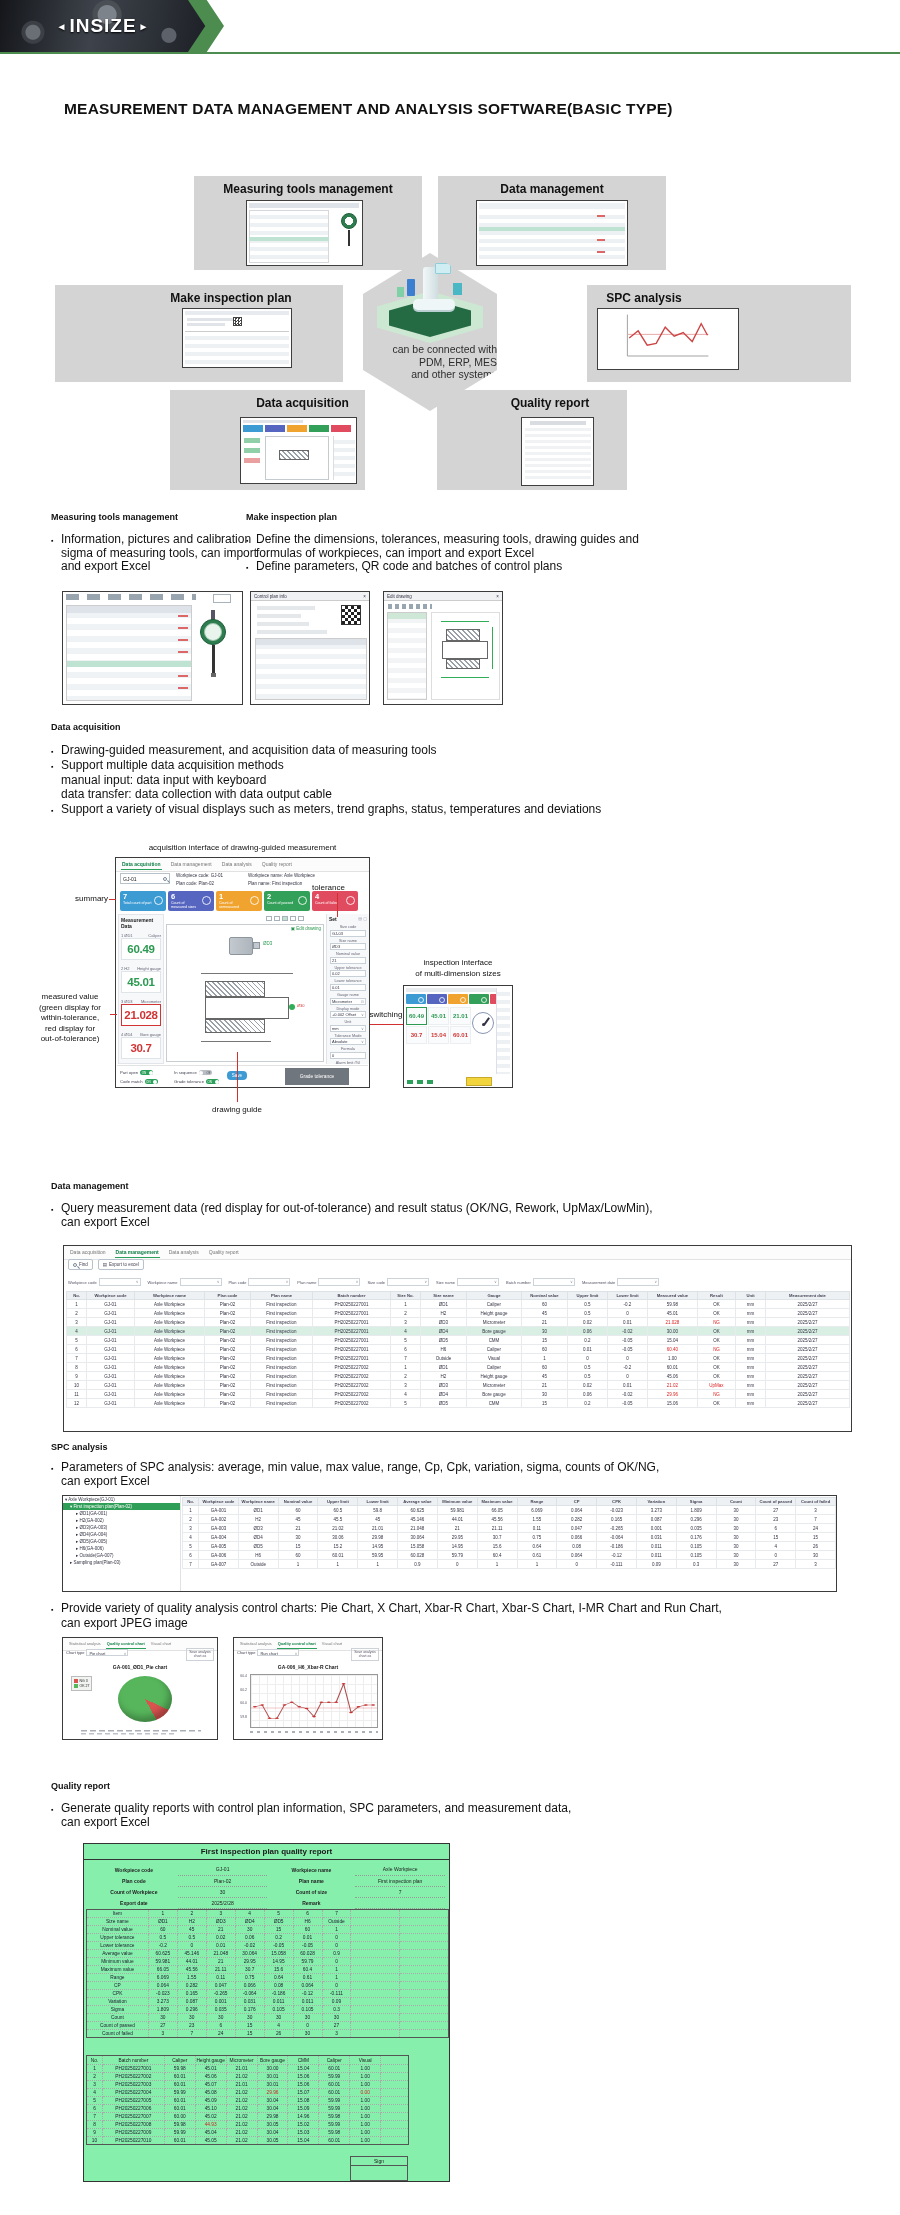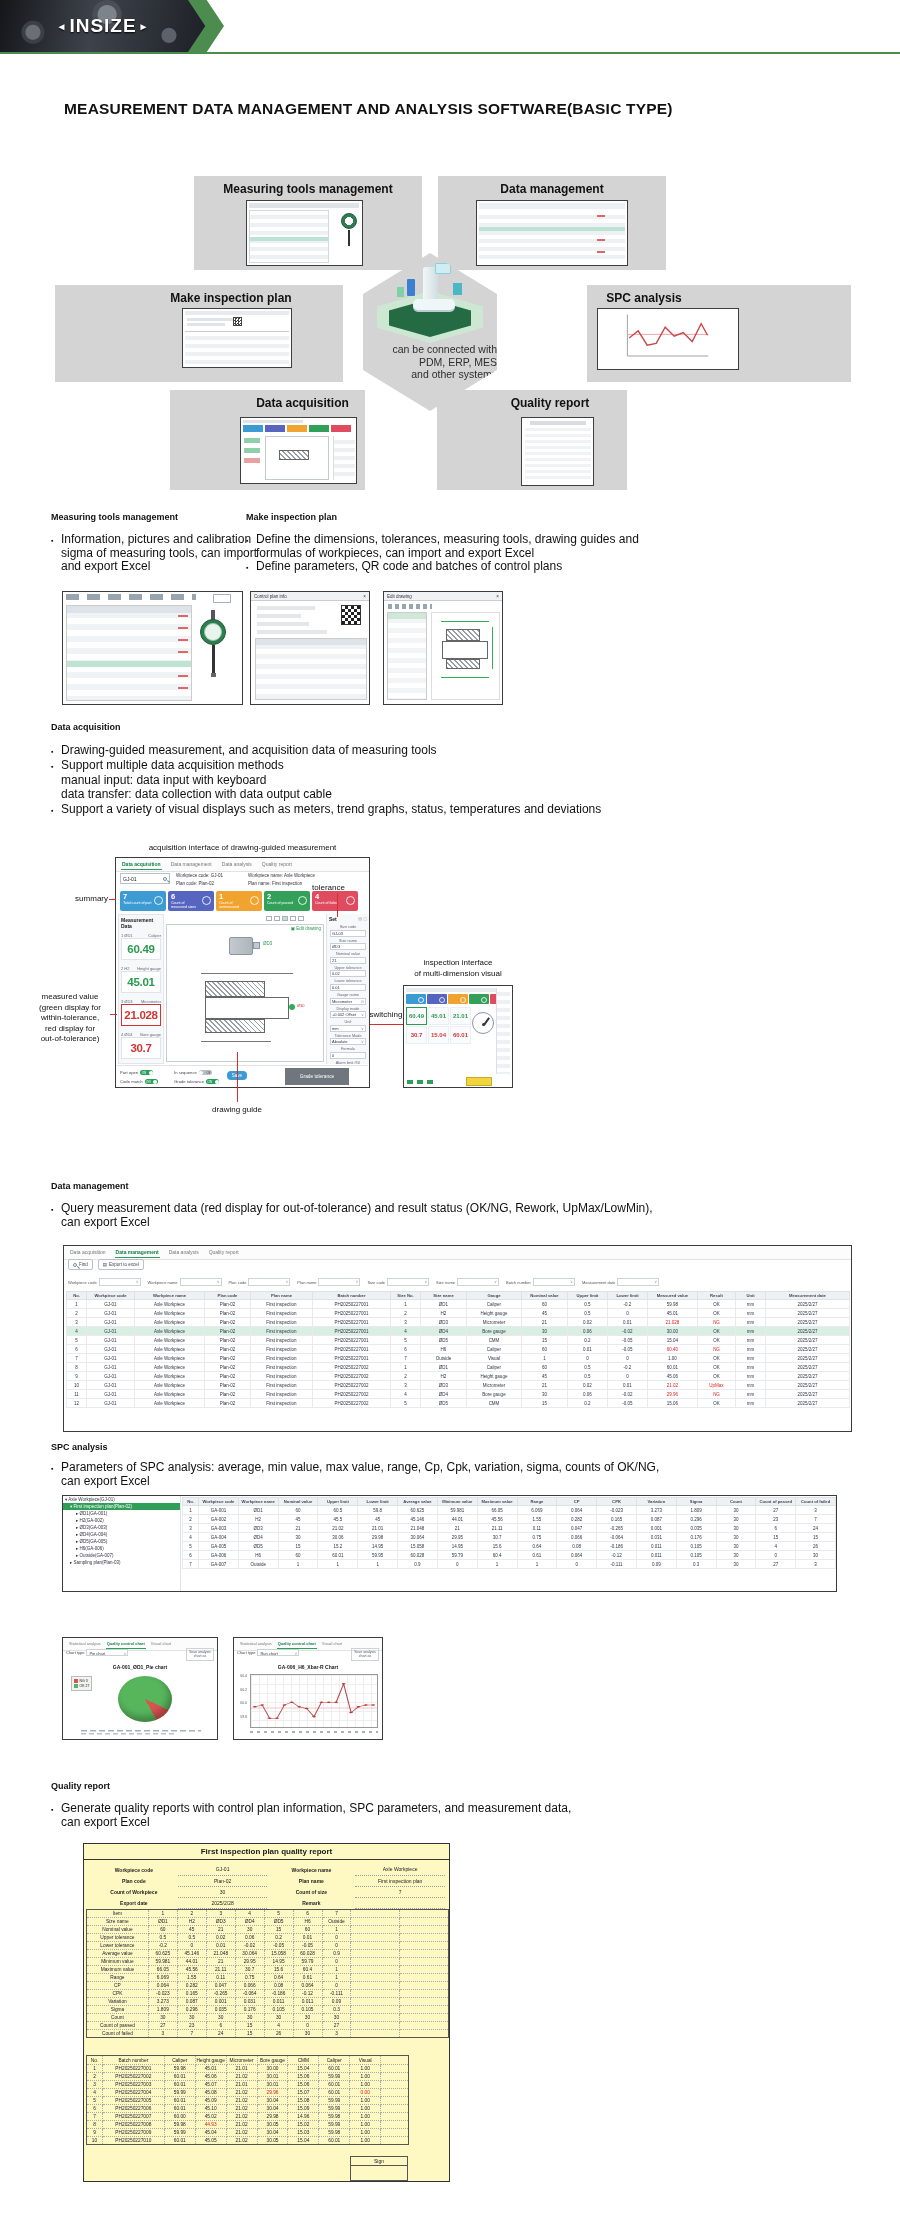--- a/index.html
+++ b/index.html
@@ -496,21 +496,21 @@
       <div>out-of-tolerance)</div>
     </div>
   <i class="abs rline" style="left:110px;top:1014px;width:7px;height:1px"></i>
   <span class="abs ann" style="left:366px;top:1010px;width:40px;text-align:center">switching</span>
   <i class="abs rline" style="left:370px;top:1024px;width:33px;height:1px"></i>
   <i class="abs rline" style="left:237px;top:1052px;width:1px;height:50px"></i>
   <span class="abs ann" style="left:199px;top:1105px;width:76px;text-align:center">drawing guide</span>
 
   <div class="abs cap" style="left:396px;top:957px;width:124px;text-align:center;line-height:11px">
       <div>inspection interface</div>
-      <div>of multi-dimension visual</div>
+      <div>of multi-dimension sizes</div>
     </div>
 
   <div class="win" style="left:403px;top:985px;width:110px;height:103px">
     <i class="abs" style="left:2px;top:2px;width:104px;height:4px;background:#e8ecef"></i>
     <div class="abs" style="left:2px;top:8px;display:flex;gap:1px">
         <i class="mc c-blue"></i>
         <i class="mc c-indigo"></i>
         <i class="mc c-orange"></i>
         <i class="mc c-green"></i>
         <i class="mc c-red"></i>
@@ -1032,20 +1032,26 @@
             <td>0.09</td>
             <td>0.3</td>
             <td>30</td>
             <td>27</td>
             <td>3</td>
           </tr>
         </tbody>
     </table>
   </div>
 
+  <div class="abs" style="left:51px;top:1601px;width:800px">
+    <div class="blist lh15" style="margin-top:0">
+        <div class="bl"><span class="bu"></span><span>Provide variety of quality analysis control charts: Pie Chart, X Chart, Xbar-R Chart, Xbar-S Chart, I-MR Chart and Run Chart,</span></div>
+        <div class="bl nb"><span>can export JPEG image</span></div>
+      </div>
+  </div>
 
   <div class="win" style="left:62px;top:1637px;width:156px;height:103px">
     <div class="tabs sm">
         <span>Statistical analysis</span>
         <span class="act">Quality control chart</span>
         <span>Visual chart</span>
       </div>
     <div class="abs" style="left:3px;top:11px;display:flex;align-items:center;gap:2px">
       <em class="t4" style="color:#445">Chart type</em>
       <span class="selbox t4">Pie chart</span>
@@ -1111,21 +1117,21 @@
   </div>
 
   <div class="abs" style="left:51px;top:1781px;width:800px">
     <div class="h-sec">Quality report</div>
     <div class="blist">
         <div class="bl"><span class="bu"></span><span>Generate quality reports with control plan information, SPC parameters, and measurement data,</span></div>
         <div class="bl nb"><span>can export Excel</span></div>
       </div>
   </div>
 
-  <div class="abs" style="left:83px;top:1843px;width:367px;height:339px;border:1.5px solid #333;background:#fef9c3">
+  <div class="abs" style="left:83px;top:1843px;width:367px;height:339px;border:1.5px solid #333;background:#86efac">
     <div style="height:16px;border-bottom:1px solid #333;text-align:center;font-weight:bold;font-size:8px;line-height:16px">First inspection plan quality report</div>
     <table class="rinfo" style="position:absolute;left:6px;top:20px;width:355px">
       <tbody>
           <tr>
             <td>Workpiece code</td>
             <td>GJ-01</td>
             <td>Workpiece name</td>
             <td>Axle Workpiece</td>
           </tr>
           <tr>

